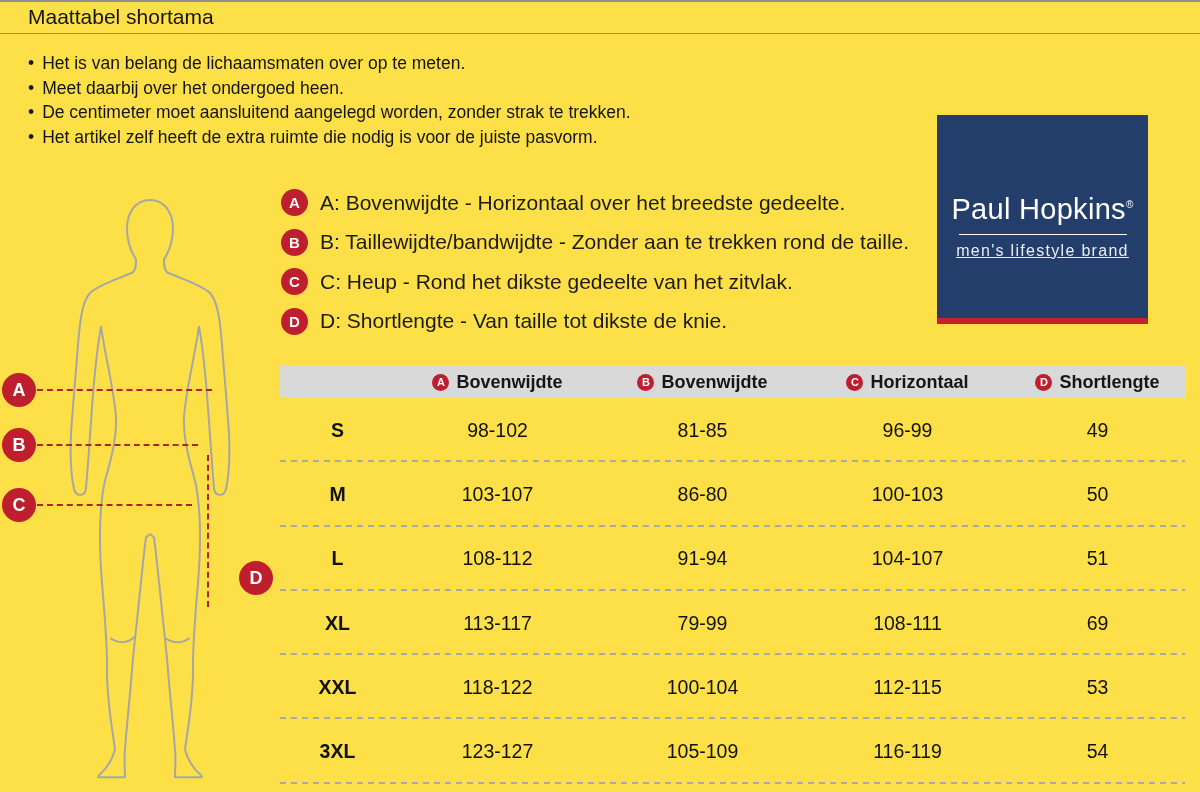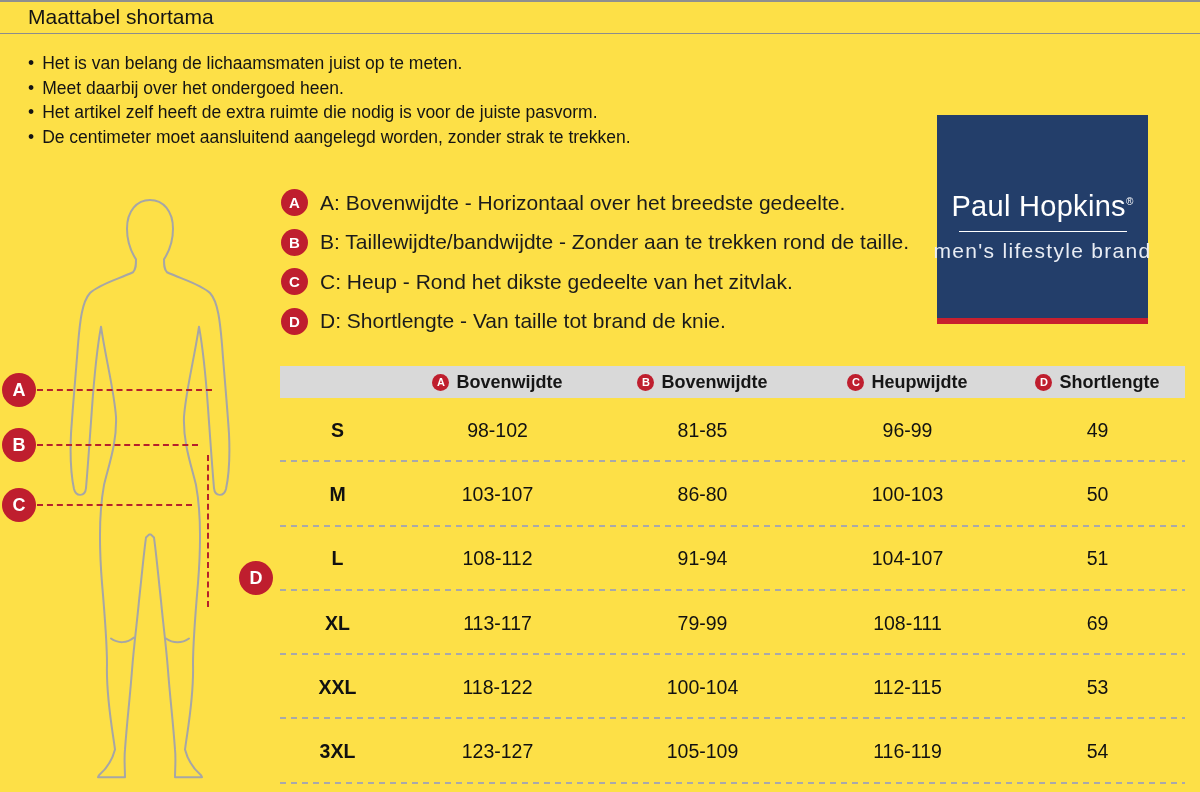--- a/index.html
+++ b/index.html
@@ -40,21 +40,21 @@
 
   
   .logo { position:absolute; left:937px; top:115px; width:211px; }
   .logo-box {
     height:203px; background:#233e6a; box-sizing:border-box;
     display:flex; flex-direction:column; align-items:center; justify-content:center; padding-top:20px;
   }
   .logo-brand { color:#fff; font-size:29px; letter-spacing:0.3px; white-space:nowrap; }
   .logo-brand sup { font-size:10px; vertical-align:super; }
   .logo-line { width:168px; height:1px; background:#fff; margin:8px 0 7px 0; }
-  .logo-tagline { color:#e9edf4; font-size:21px; letter-spacing:1.3px; white-space:nowrap; }
+  .logo-tagline { color:#e9edf4; font-size:16px; letter-spacing:1.3px; white-space:nowrap;text-decoration:underline; }
   .logo-red { height:6px; background:#c8202e; }
 
   
   .size-table { position:absolute; left:280px; top:366px; width:905px; }
   .thead { display:flex; height:32px; background:#d9d9d9; align-items:center; }
   .th { display:flex; align-items:center; justify-content:center; font-weight:bold; font-size:18px; color:#161616; }
   .c0 { width:115px; } .c1 { width:205px; } .c2 { width:205px; } .c3 { width:205px; } .c4 { width:175px; }
   .hbadge { width:17px; height:17px; font-size:11px; margin-right:7px; }
   .tr { display:flex; height:64.3px; align-items:center; position:relative; }
   .tr::after {
@@ -69,33 +69,33 @@
 
 <div class="page">
 
   <div class="top-rule"></div>
   <div class="title">Maattabel shortama</div>
   <div class="title-rule"></div>
 
   <div class="bullets">
     <div class="bullet">
         <span class="dot"></span>
-        <span>Het is van belang de lichaamsmaten juist op te meten.</span>
+        <span>Het is van belang de lichaamsmaten over op te meten.</span>
       </div>
     <div class="bullet">
         <span class="dot"></span>
         <span>Meet daarbij over het ondergoed heen.</span>
       </div>
     <div class="bullet">
         <span class="dot"></span>
+        <span>De centimeter moet aansluitend aangelegd worden, zonder strak te trekken.</span>
+      </div>
+    <div class="bullet">
+        <span class="dot"></span>
         <span>Het artikel zelf heeft de extra ruimte die nodig is voor de juiste pasvorm.</span>
-      </div>
-    <div class="bullet">
-        <span class="dot"></span>
-        <span>De centimeter moet aansluitend aangelegd worden, zonder strak te trekken.</span>
       </div>
   </div>
 
   <svg class="figure-svg" viewBox="0 0 240 600" preserveAspectRatio="none">
     <g fill="none" stroke="#a6a6a6" stroke-width="2" stroke-linejoin="round" stroke-linecap="round">
       <path d="M120,3 C133,3 143,14 143,32 C143,44 139,55 134,63 C134,69 134,73 137,76 C152,83 171,88 180,97 C188,106 190,125 192,149 C194,176 197,209 199,239 C200,261 199,281 196,295 C194,303 185,303 184,294 C182,271 180,241 178,213 C176,185 173,153 169,131 C164,165 156,195 154,222 C153,248 161,270 166,291 C171,318 171,352 168,390 C165,425 163,450 163,472 C164,505 158,535 155,558 C158,570 164,578 171,584 L172,586 L145,586 C145,578 146,568 145,558 C143,530 140,505 138,478 C136,452 133,430 131,408 C128,380 126,358 124,344 L121,341 L119,341 L116,344 C114,358 112,380 109,408 C107,430 104,452 102,478 C100,505 97,530 95,558 C94,568 95,578 95,586 L68,586 L69,584 C76,578 82,570 85,558 C82,535 76,505 77,472 C77,450 75,425 72,390 C69,352 69,318 74,291 C79,270 87,248 86,222 C84,195 76,165 71,131 C67,153 64,185 62,213 C60,241 58,271 56,294 C55,303 46,303 44,295 C41,281 40,261 41,239 C43,209 46,176 48,149 C50,125 52,106 60,97 C69,88 88,83 103,76 C106,73 106,69 106,63 C101,55 97,44 97,32 C97,14 107,3 120,3 Z"></path>
       <path d="M136,446 C143,451 152,451 159,446"></path>
       <path d="M81,446 C88,451 97,451 104,445"></path>
     </g>
   </svg>
@@ -118,21 +118,21 @@
     <div class="legend-item">
       <span class="badge">B</span>
       <span class="ltext">B: Taillewijdte/bandwijdte - Zonder aan te trekken rond de taille.</span>
     </div>
     <div class="legend-item">
       <span class="badge">C</span>
       <span class="ltext">C: Heup - Rond het dikste gedeelte van het zitvlak.</span>
     </div>
     <div class="legend-item">
       <span class="badge">D</span>
-      <span class="ltext">D: Shortlengte - Van taille tot brand de knie.</span>
+      <span class="ltext">D: Shortlengte - Van taille tot dikste de knie.</span>
     </div>
   </div>
 
   <div class="logo">
     <div class="logo-box">
       <div class="logo-brand"><span>Paul Hopkins</span><sup>®</sup></div>
       <div class="logo-line"></div>
       <div class="logo-tagline">men's lifestyle brand</div>
     </div>
     <div class="logo-red"></div>
@@ -144,21 +144,21 @@
       <div class="th c1">
         <span class="badge hbadge">A</span>
         <span>Bovenwijdte</span>
       </div>
       <div class="th c2">
         <span class="badge hbadge">B</span>
         <span>Bovenwijdte</span>
       </div>
       <div class="th c3">
         <span class="badge hbadge">C</span>
-        <span>Heupwijdte</span>
+        <span>Horizontaal</span>
       </div>
       <div class="th c4">
         <span class="badge hbadge">D</span>
         <span>Shortlengte</span>
       </div>
     </div>
 
     <div class="tbody">
       <div class="tr">
         <div class="td size c0">S</div>

